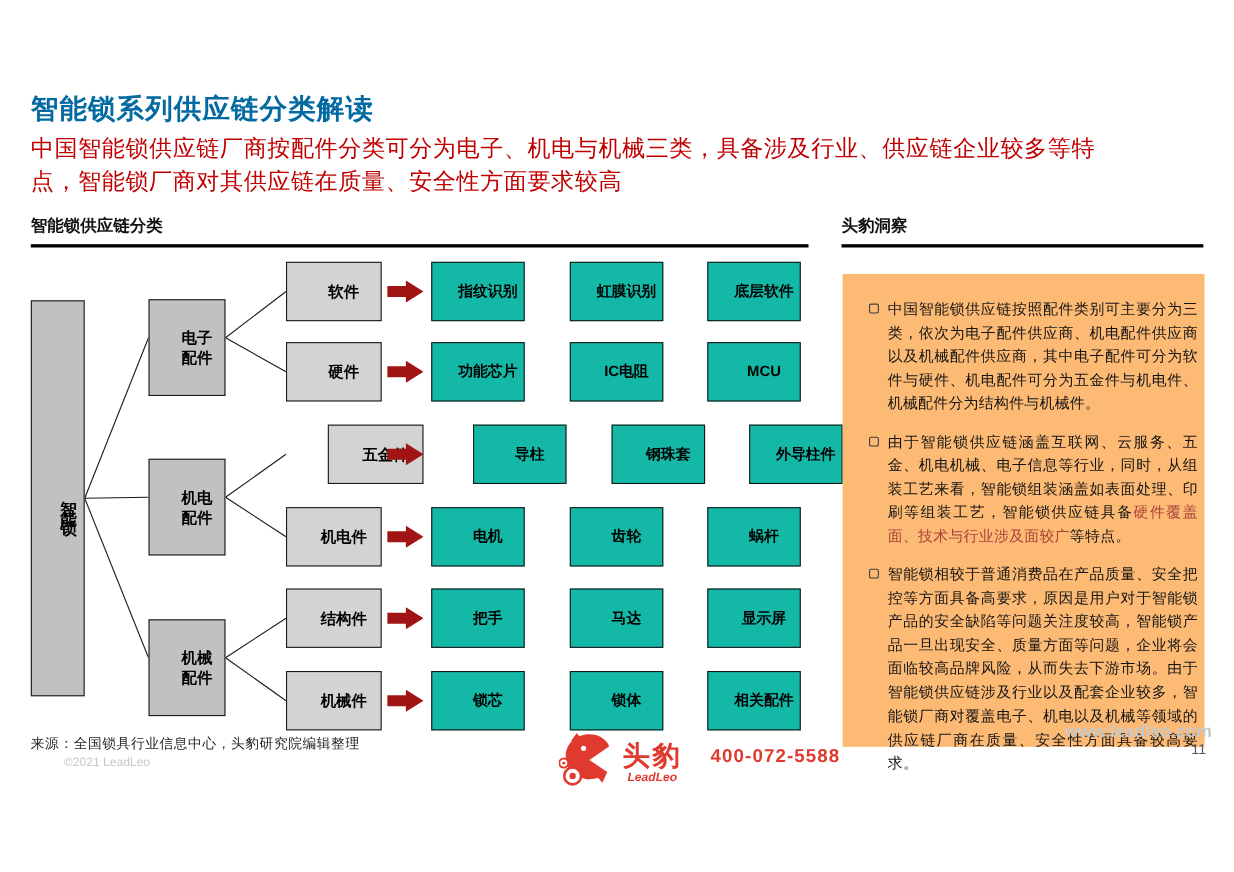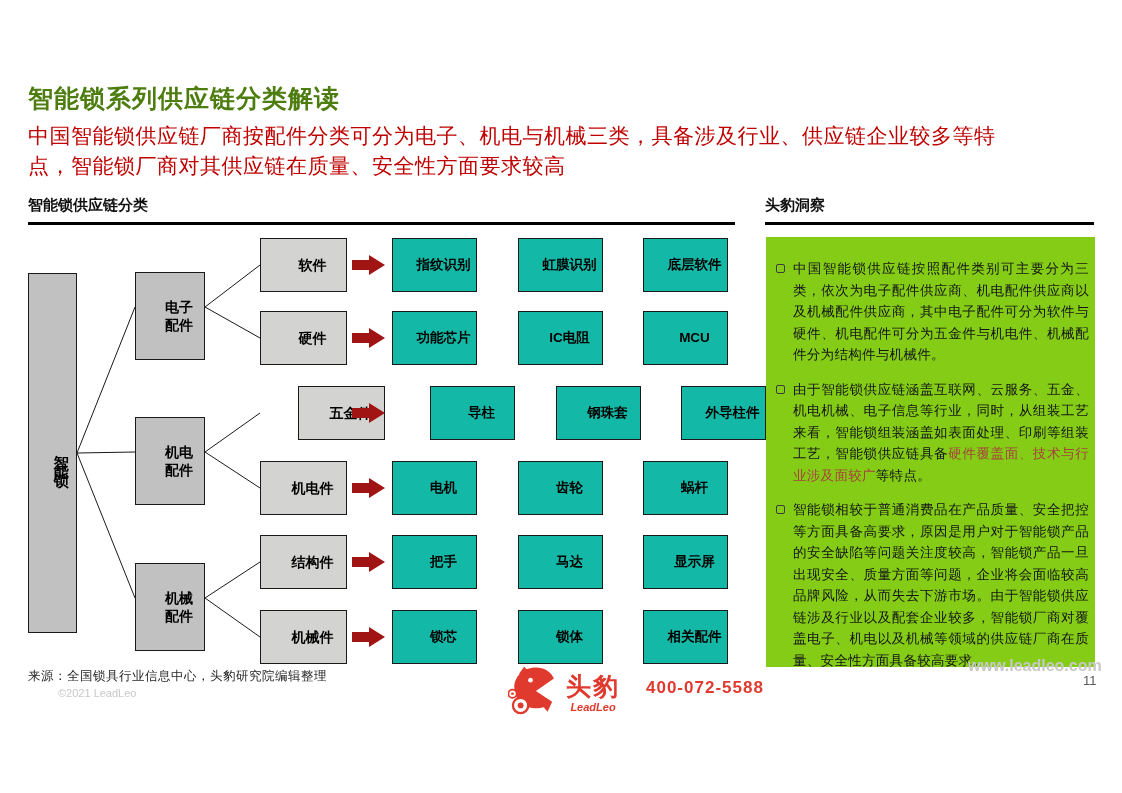--- a/index.html
+++ b/index.html
@@ -3,21 +3,21 @@
 <meta charset="utf-8">
 <style>
   * { margin:0; padding:0; box-sizing:border-box; }
   html,body { width:1122px; height:793px; }
   body {
     position:relative; background:#ffffff; overflow:hidden;
     font-family:"Liberation Sans","DejaVu Sans",sans-serif; color:#1a1a1a;
   }
   .title {
     position:absolute; left:28px; top:82px;
-    font-size:25px; font-weight:bold; color:#4d7c0f; letter-spacing:1px;text-align:center;
+    font-size:25px; font-weight:bold; color:#0369a1; letter-spacing:1px;text-align:center;
   }
   .subtitle {
     position:absolute; left:28px; top:121px; width:1078px;
     font-size:21px; line-height:30px; color:#c00000; white-space:pre-line; letter-spacing:0.5px;
   }
   .section-header {
     position:absolute; top:196px; font-size:15px; font-weight:bold; color:#111;
     padding-bottom:7px; border-bottom:3px solid #000;
   }
   .section-header.left  { left:28px;  width:707px; }
@@ -41,22 +41,22 @@
   .leaf { width:85px; height:54px; background:#14b8a6; font-size:13.5px; }
   .c4 { left:364px; } .c5 { left:490px; } .c6 { left:615px; }
   .r0 { top:1px; } .r1 { top:74px; } .r2 { top:149px;margin-left:38px; }
   .r3 { top:224px; } .r4 { top:298px; } .r5 { top:373px; }
   .flow-arrow { position:absolute; left:324px; width:33px; height:22px; }
   .a0 { top:17px; } .a1 { top:90px; } .a2 { top:165px; }
   .a3 { top:240px; } .a4 { top:314px; } .a5 { top:389px; }
 
   
   .insight-panel {
-    position:absolute; left:766px; top:237px; width:329px; height:430px;
-    background:#84cc16; padding:21px 6px 0 10px;
+    position:absolute; left:766px; top:249px; width:329px; height:430px;
+    background:#fdba74; padding:21px 6px 0 24px;
   }
   .bullet { display:flex; margin-bottom:13px; }
   .bullet-marker {
     flex:0 0 9px; width:9px; height:9px; margin:6px 8px 0 0;
     border:1.5px solid #3c3c3c; border-radius:2px; background:transparent;
   }
   .bullet-text {
     font-size:13.5px; line-height:21.5px; color:#141414;
     text-align:justify; letter-spacing:0.3px;
   }

